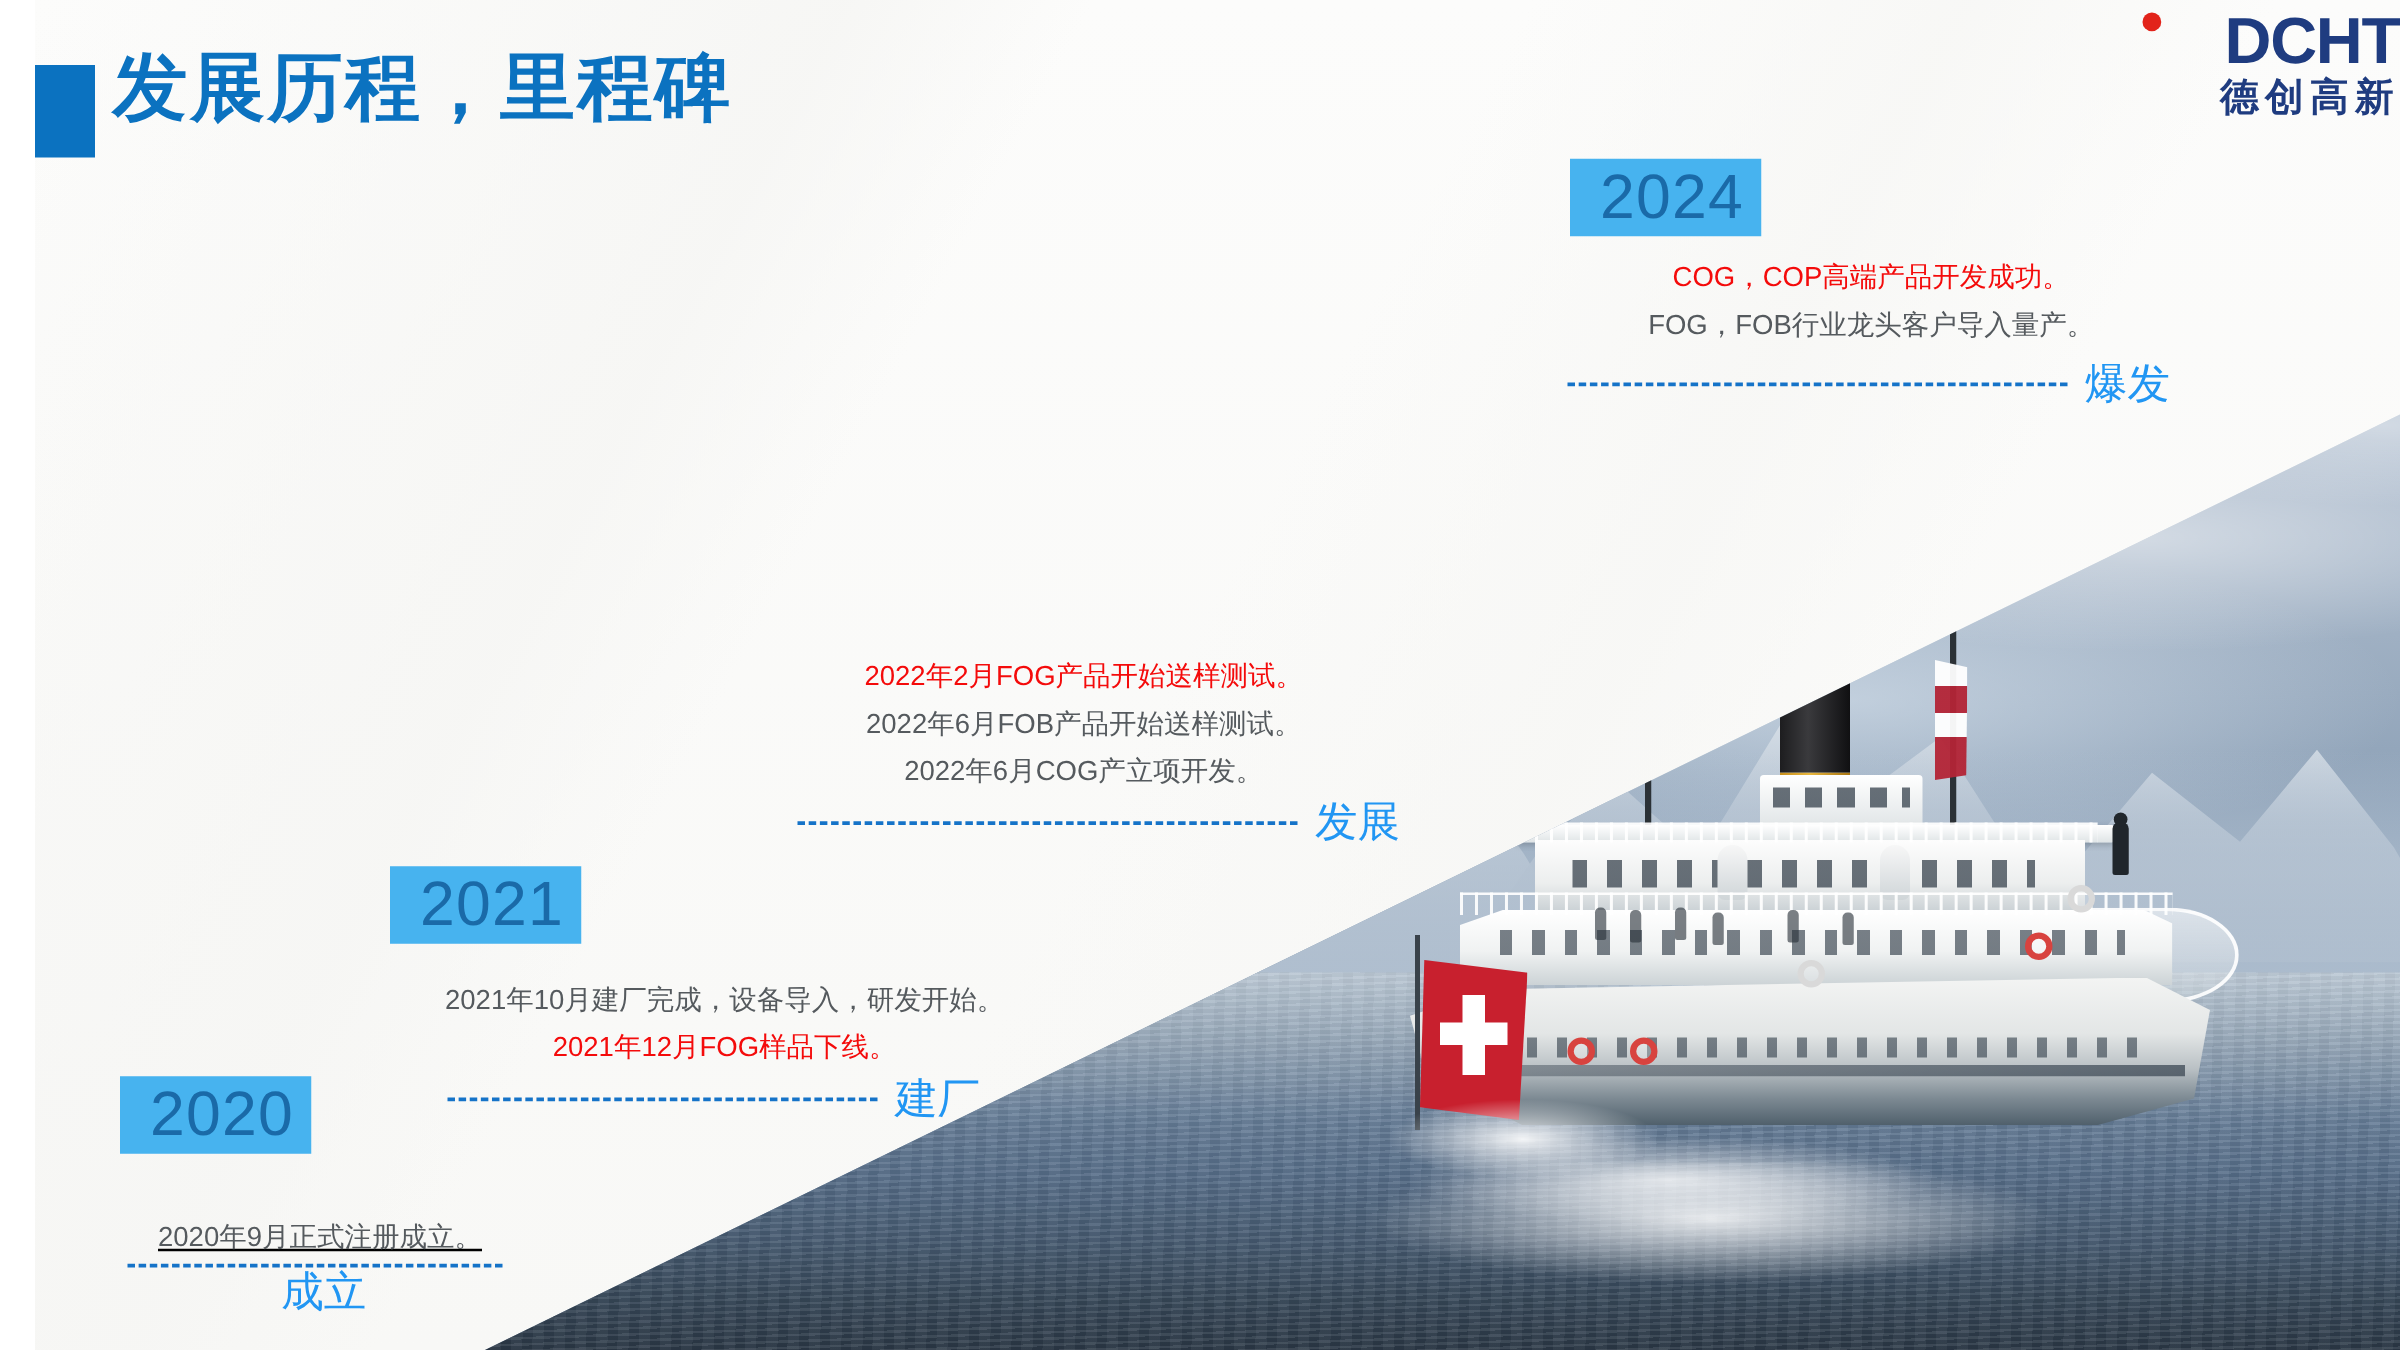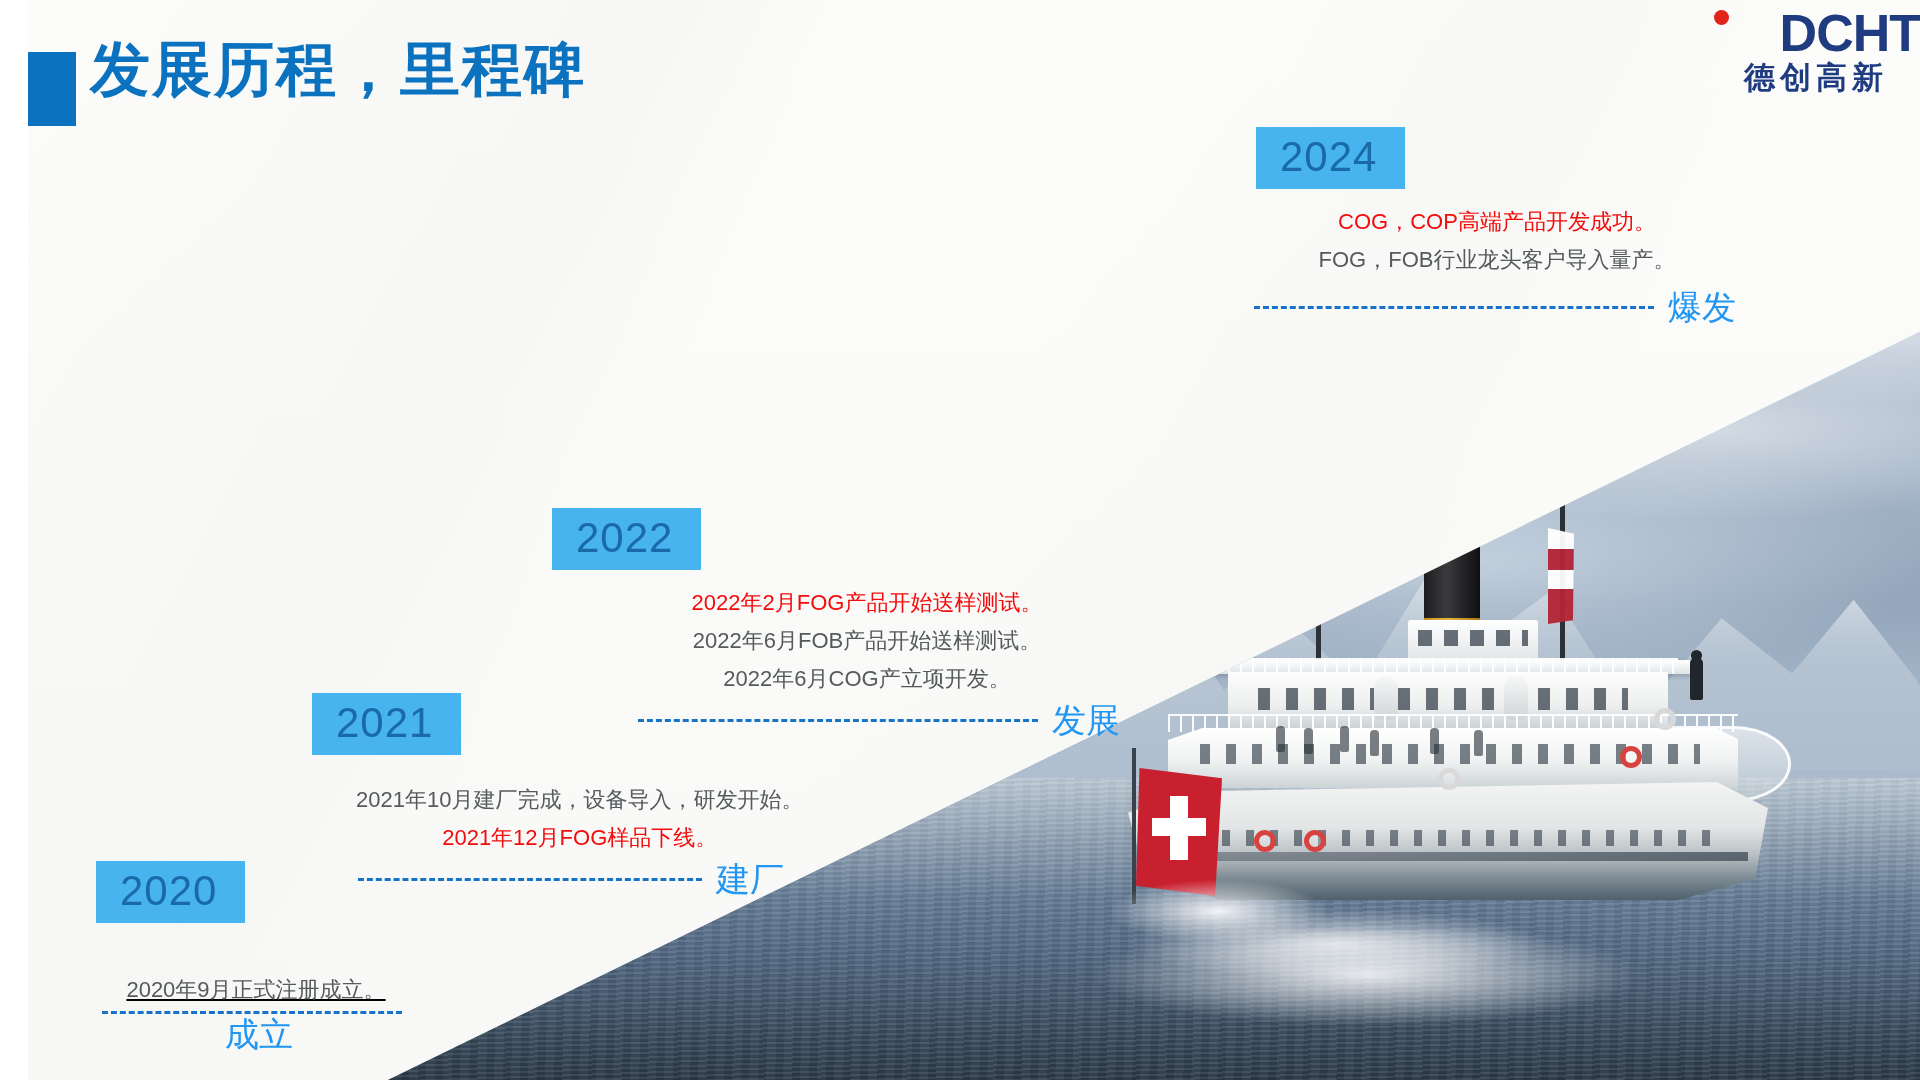--- a/index.html
+++ b/index.html
@@ -281,37 +281,37 @@
   }
   #logo-dot {
     position: absolute;
     left: 2px; top: 4px;
     width: 15px; height: 15px;
     border-radius: 50%;
     background: #e2231a;
   }
   #logo-sub {
     margin-top: 2px;
-    text-align: center;
+    text-align: right;
     font-size: 31px;
     font-weight: bold;
     color: #1f3c80;
     letter-spacing: 5px;
     line-height: 36px;
   }
 
   
   .milestone { position: absolute; }
   .year-badge {
     display: inline-block;
     background: #47b3ef;
     color: #1a6aa8;
-    font-size: 42px;
+    font-size: 50px;
     line-height: 56px;
-    padding: 2px 28px 4px 24px;
+    padding: 2px 14px 4px 24px;
     letter-spacing: 1px;
   }
   .notes { margin-top: 14px; text-align: center; }
   .note {
     font-size: 22px;
     line-height: 38px;
     color: #555a5e;
     white-space: nowrap;
   }
   .note.red { color: #f40b0b; }
@@ -453,21 +453,20 @@
       <div class="note">FOG，FOB行业龙头客户导入量产。</div>
     </div>
     <div class="phase-row">
       <div class="dash-line"></div>
       <div class="phase-label">爆发</div>
     </div>
   </div>
 
 
   <div class="milestone" id="ms-2022">
-    <div class="year-badge">2022</div>
     <div class="notes">
       <div class="note red">2022年2月FOG产品开始送样测试。</div>
       <div class="note">2022年6月FOB产品开始送样测试。</div>
       <div class="note">2022年6月COG产立项开发。</div>
     </div>
     <div class="phase-row">
       <div class="dash-line"></div>
       <div class="phase-label">发展</div>
     </div>
   </div>

